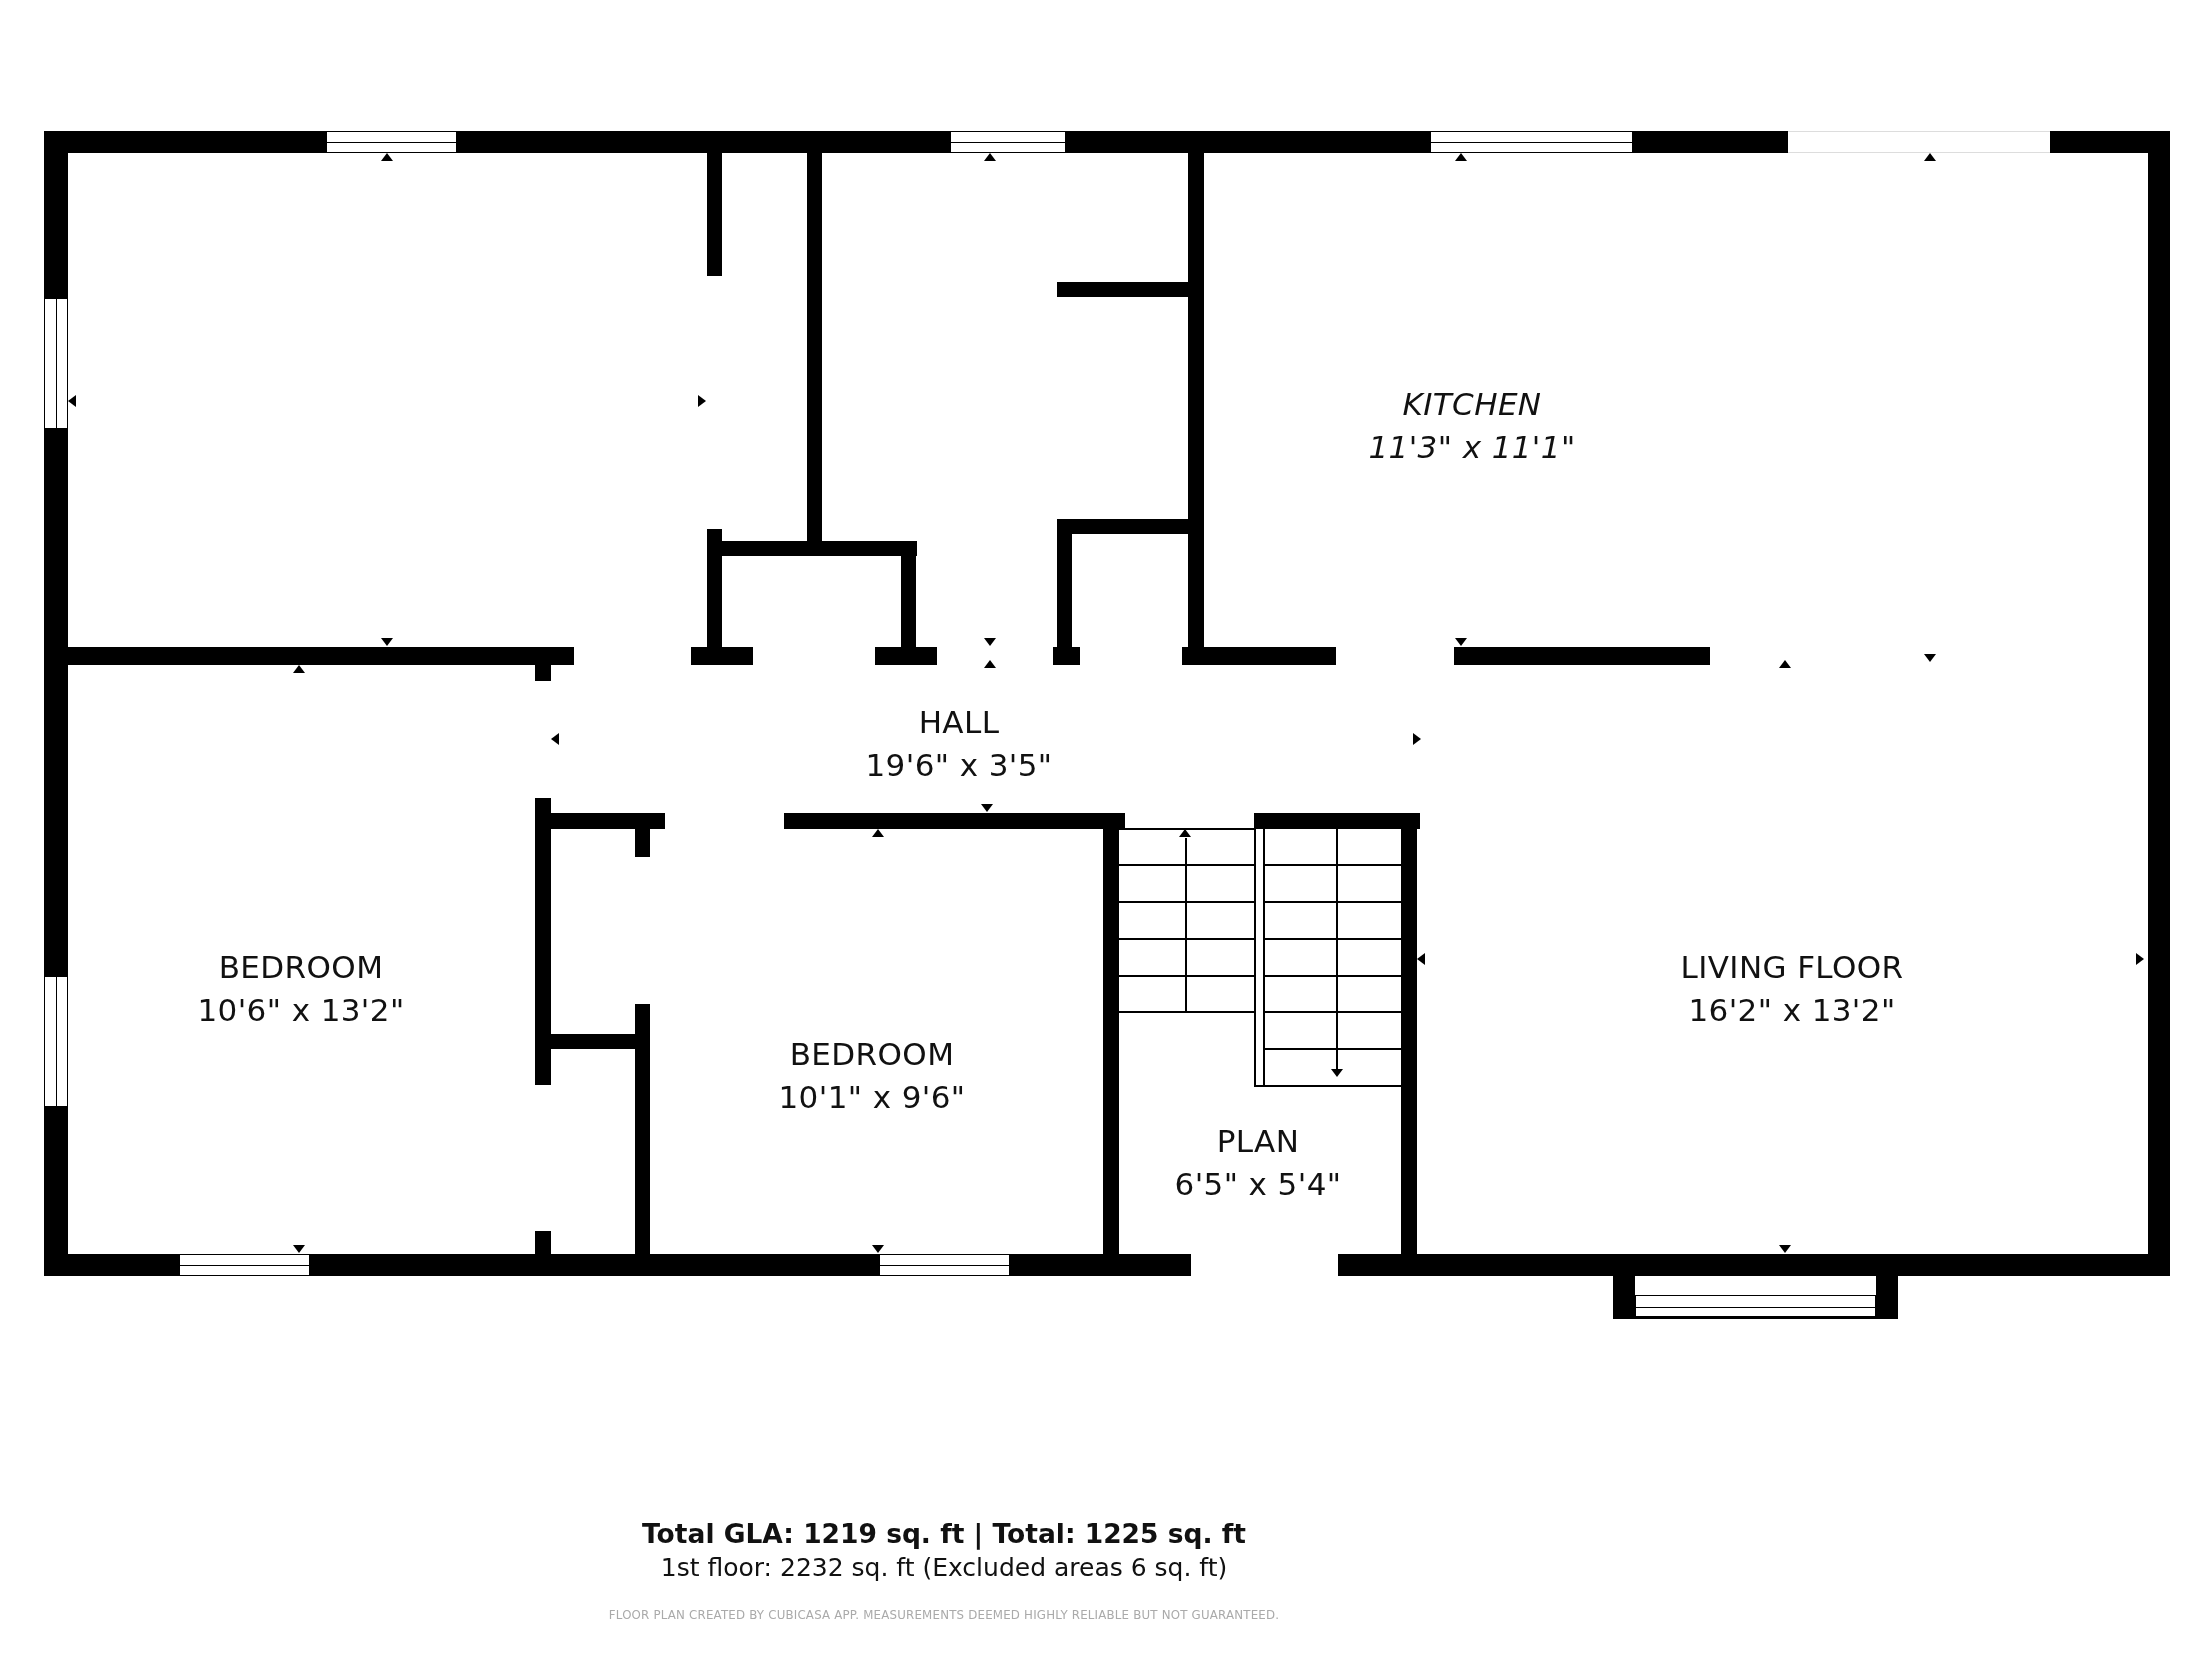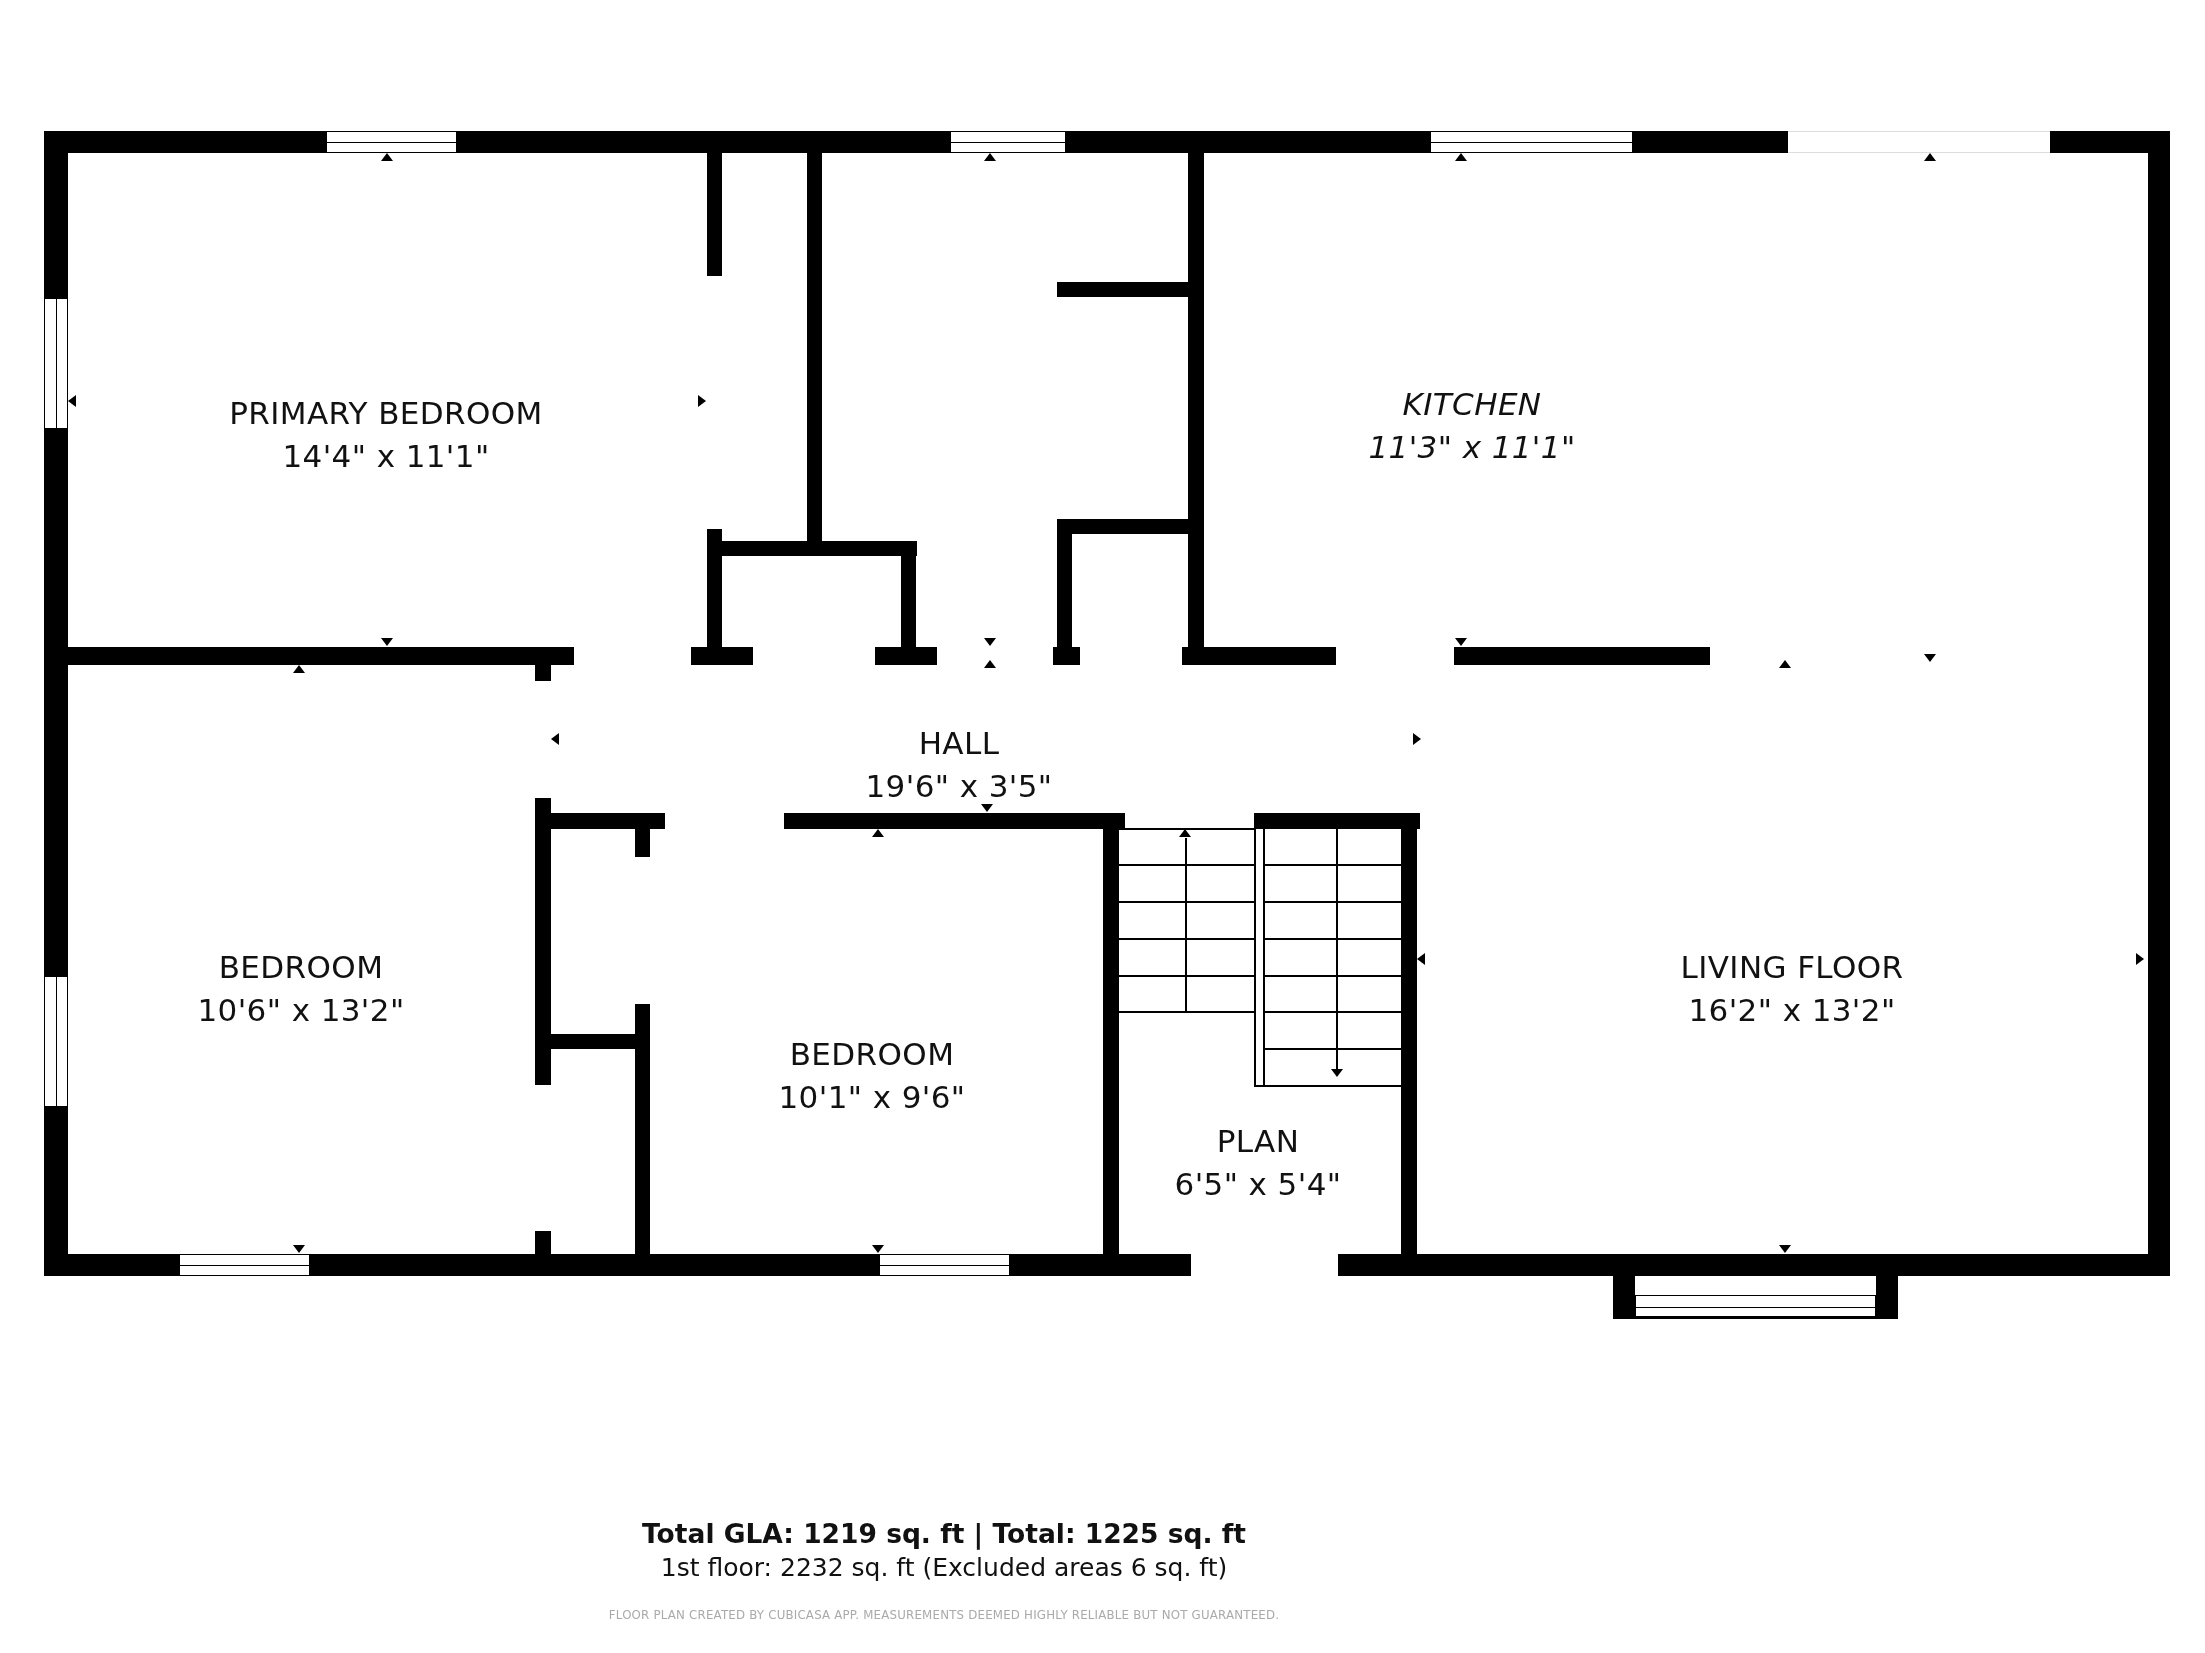--- a/index.html
+++ b/index.html
@@ -120,29 +120,25 @@
   <div class="tri right" style="left:1413px;top:733px;"></div>
   <div class="tri down" style="left:981px;top:804px;"></div>
   <div class="tri up" style="left:872px;top:829px;"></div>
   <div class="tri down" style="left:872px;top:1245px;"></div>
   <div class="tri down" style="left:293px;top:1245px;"></div>
   <div class="tri up" style="left:293px;top:665px;"></div>
   <div class="tri down" style="left:1779px;top:1245px;"></div>
   <div class="tri right" style="left:2136px;top:953px;"></div>
   <div class="tri left" style="left:1417px;top:953px;"></div>
 
-  <div class="label" style="left:386px;top:435px;">
-    <span>PRIMARY BEDROOM</span>
-    <span class="dim">14'4" x 11'1"</span>
-  </div>
   <div class="label" style="left:1472px;top:426px;font-style:italic;">
     <span>KITCHEN</span>
     <span class="dim">11'3" x 11'1"</span>
   </div>
-  <div class="label" style="left:959px;top:765px;">
+  <div class="label" style="left:959px;top:744px;">
     <span>HALL</span>
     <span class="dim">19'6" x 3'5"</span>
   </div>
   <div class="label" style="left:301px;top:989px;">
     <span>BEDROOM</span>
     <span class="dim">10'6" x 13'2"</span>
   </div>
   <div class="label" style="left:872px;top:1076px;">
     <span>BEDROOM</span>
     <span class="dim">10'1" x 9'6"</span>

